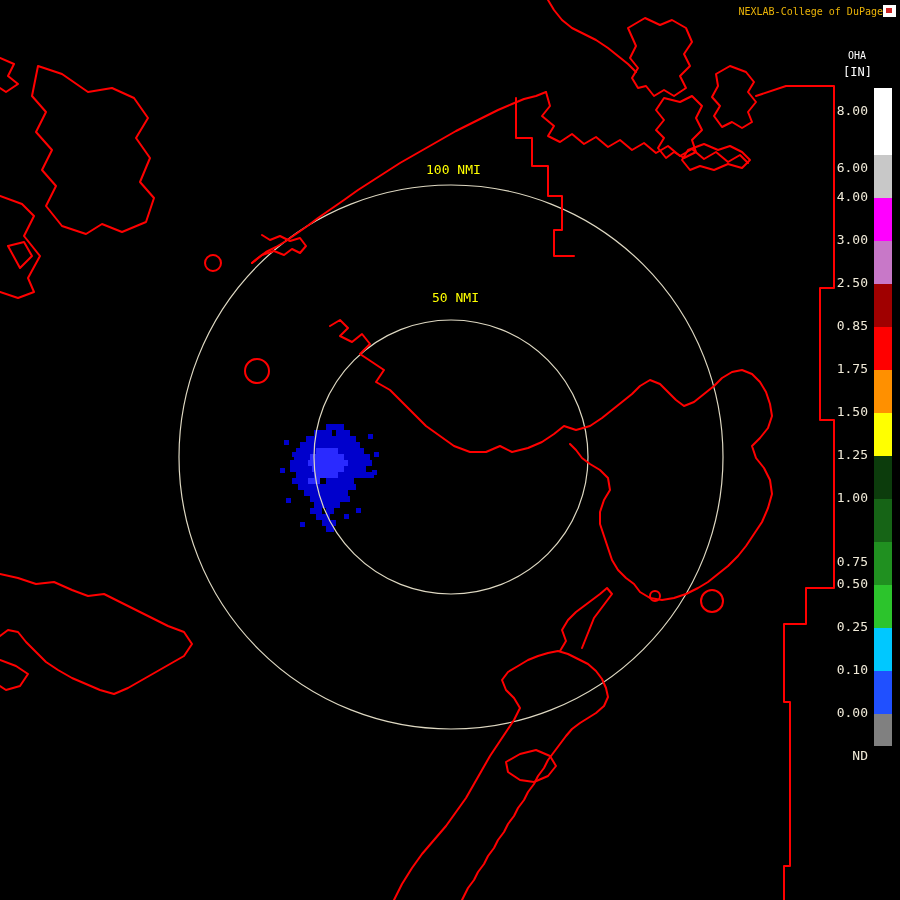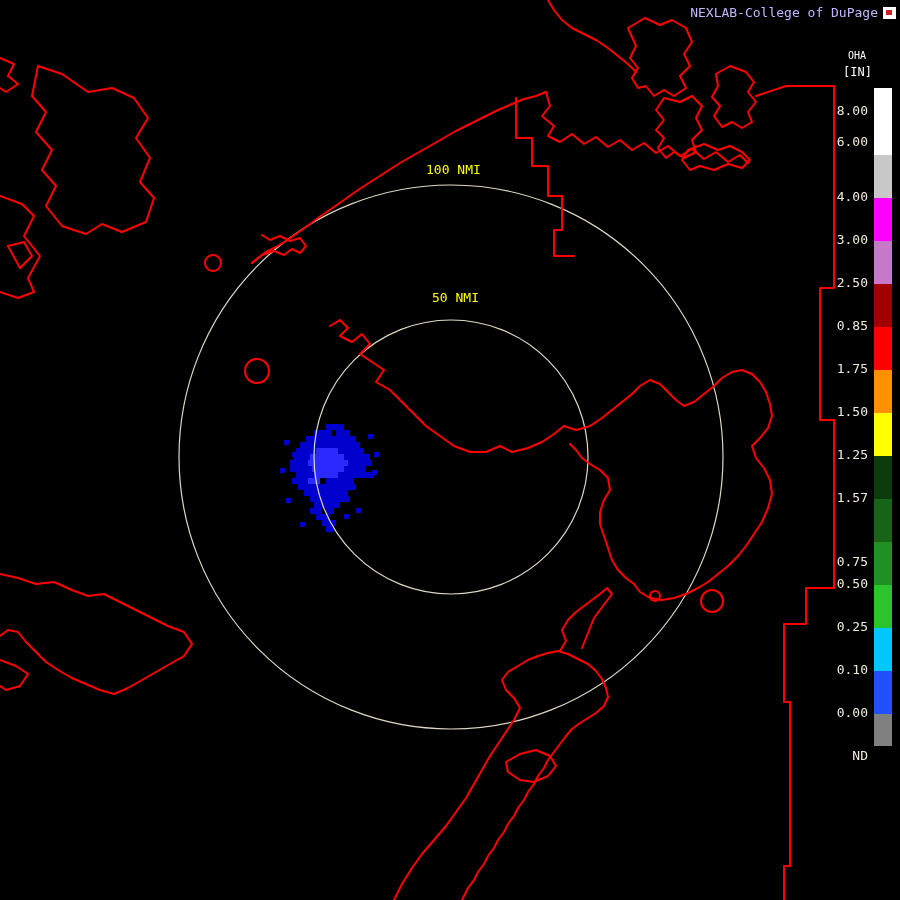--- a/index.html
+++ b/index.html
@@ -1,20 +1,20 @@
 <!DOCTYPE html>
 <html><head>
 <meta charset="utf-8">
 <style>
   html,body{margin:0;padding:0;background:#000;}
   .screen{position:relative;width:900px;height:900px;background:#000;overflow:hidden;
           font-family:"DejaVu Sans Mono",monospace;}
   .screen svg{position:absolute;left:0;top:0;}
-  .brand{position:absolute;top:5px;right:4px;display:flex;align-items:center;gap:5px;
-         color:#c4b5fd;font-size:13px;white-space:nowrap;}
+  .brand{position:absolute;top:5px;right:4px;display:flex;align-items:center;
+         color:#eab308;font-size:10px;white-space:nowrap;}
   .flag{display:inline-block;width:13px;height:12px;background:#ffffff;position:relative;}
   .flag::after{content:"";position:absolute;left:3px;top:3px;width:6px;height:5px;background:#cc2222;}
   .prodcode{position:absolute;top:50px;right:34px;color:#ffffff;font-size:10px;}
   .units{position:absolute;top:65px;right:28px;color:#ffffff;font-size:12px;}
   .cbsegs{position:absolute;top:88px;right:8px;width:18px;display:flex;flex-direction:column;}
   .cbseg{width:100%;}
   .cbtick{position:absolute;right:32px;width:44px;text-align:right;color:#f0ead8;
           font-size:13px;line-height:14px;}
   .caption{position:absolute;bottom:5px;left:0;width:100%;text-align:center;color:#ffffff;
            font-size:13px;letter-spacing:1px;}
@@ -113,29 +113,29 @@
       <div class="cbseg" style="height: 43px; background: rgb(12, 60, 12);"></div>
       <div class="cbseg" style="height: 43px; background: rgb(22, 100, 22);"></div>
       <div class="cbseg" style="height: 43px; background: rgb(32, 144, 32);"></div>
       <div class="cbseg" style="height: 43px; background: rgb(44, 196, 44);"></div>
       <div class="cbseg" style="height: 43px; background: rgb(0, 200, 255);"></div>
       <div class="cbseg" style="height: 43px; background: rgb(32, 80, 255);"></div>
       <div class="cbseg" style="height: 32px; background: rgb(128, 128, 128);"></div>
     </div>
   <div>
       <div class="cbtick" style="top: 104px;">8.00</div>
-      <div class="cbtick" style="top: 135px;">6.00</div>
+      <div class="cbtick" style="top: 161px;">6.00</div>
       <div class="cbtick" style="top: 190px;">4.00</div>
       <div class="cbtick" style="top: 233px;">3.00</div>
       <div class="cbtick" style="top: 276px;">2.50</div>
       <div class="cbtick" style="top: 319px;">0.85</div>
       <div class="cbtick" style="top: 362px;">1.75</div>
       <div class="cbtick" style="top: 405px;">1.50</div>
       <div class="cbtick" style="top: 448px;">1.25</div>
-      <div class="cbtick" style="top: 491px;">1.57</div>
+      <div class="cbtick" style="top: 491px;">1.00</div>
       <div class="cbtick" style="top: 555px;">0.75</div>
       <div class="cbtick" style="top: 577px;">0.50</div>
       <div class="cbtick" style="top: 620px;">0.25</div>
       <div class="cbtick" style="top: 663px;">0.10</div>
       <div class="cbtick" style="top: 706px;">0.00</div>
       <div class="cbtick" style="top: 749px;">ND</div>
     </div>
 
 </div>
 

